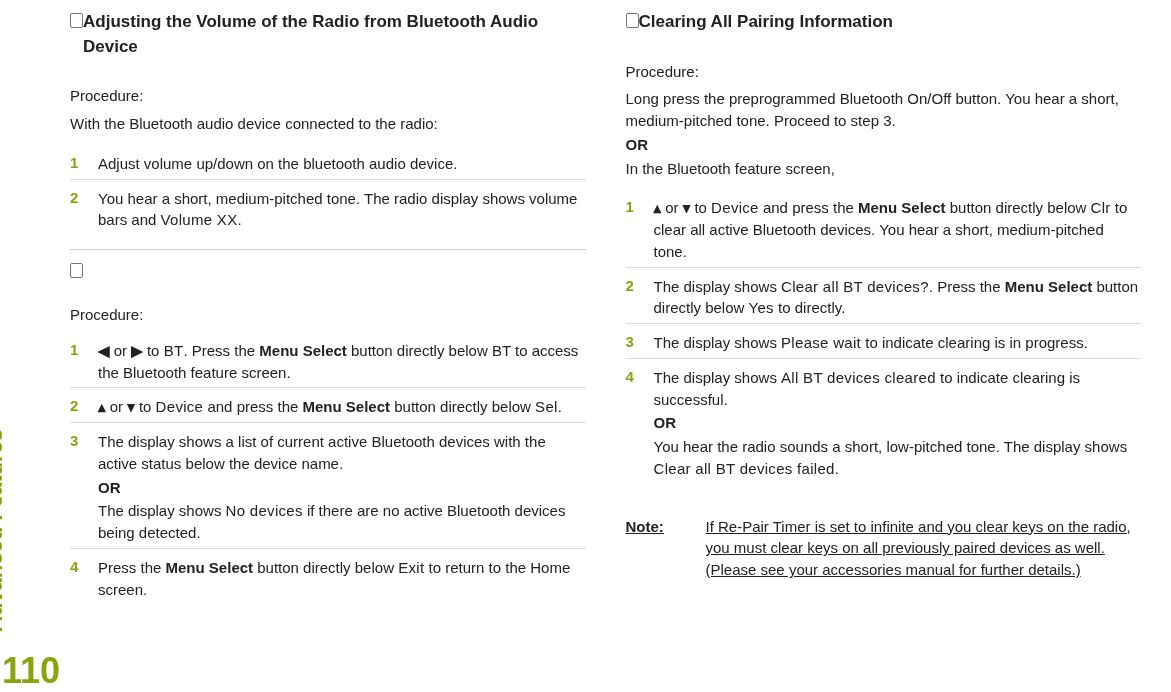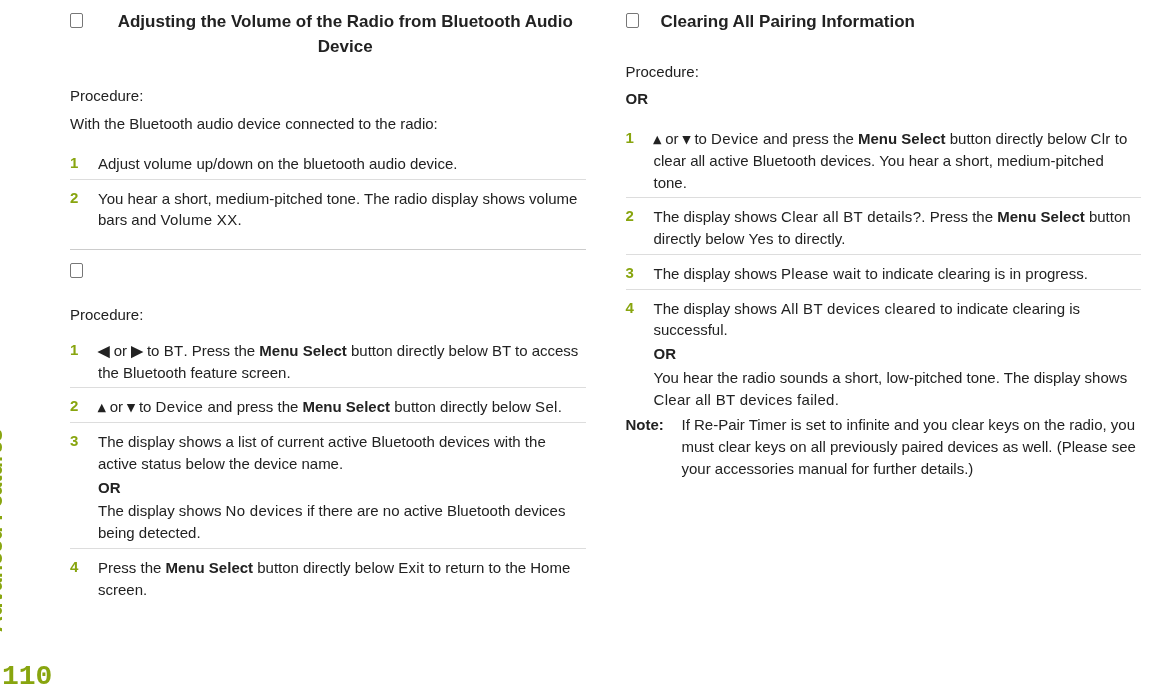--- a/index.html
+++ b/index.html
@@ -21,42 +21,40 @@
     transform: rotate(-90deg);
     font-size: 22px;
     font-weight: bold;
     color: #88a50f;
     white-space: nowrap;
   }
   .page-number {
     position: absolute;
     left: 2px;
     bottom: 0;
-    font-size: 28px;
+    font-size: 36px;
     font-weight: bold;
     color: #88a50f;
-    font-family: Liberation Mono, monospace;
   }
   .cols {
     display: flex;
     gap: 40px;
     padding: 4px 30px 10px 70px;
     box-sizing: border-box;
   }
   .col {
     flex: 1 1 50%;
     font-size: 15px;
     line-height: 1.45;
   }
   .sec-head {
     display: flex;
     align-items: flex-start;
-    gap: 22px;
+    gap: 0;
     margin: 6px 0 4px 0;
-    text-align: center;
   }
   .book-icon {
     display: inline-block;
     width: 11px;
     height: 13px;
     border: 1.5px solid #777;
     border-radius: 2px 2px 2px 2px;
     position: relative;
     flex: 0 0 auto;
     margin-top: 3px;
@@ -114,22 +112,23 @@
   .divider {
     border-top: 1px solid #ccc;
     margin: 14px 0 10px 0;
   }
   .arrow {
     font-family: Arial, sans-serif;
     font-weight: bold;
   }
   .note-row {
     display: flex;
-    gap: 8px;
-    margin-top: 0;
+    gap: 32px;
+    margin-top: 32px;
+    text-decoration: underline;
   }
   .note-label {
     font-weight: bold;
     min-width: 48px;
   }
   .note-body {
     flex: 1;
   }
 </style>
 </head>
@@ -182,28 +181,30 @@
   </div>
 
   <div class="col">
 
     <div class="sec-head">
       <span class="book-icon"></span>
       <span class="sec-title">Clearing All Pairing Information</span>
     </div>
     <div class="proc-label">Procedure:</div>
     <div class="intro">
+      <span>Long press the preprogrammed Bluetooth On/Off button. You hear a short, medium-pitched tone. Proceed to step 3.</span>
       <span class="or">OR</span>
+      <span>In the Bluetooth feature screen,</span>
     </div>
     <ol class="steps">
       <li>
         <span class="arrow">▴</span><span> or </span><span class="arrow">▾</span><span> to </span><span class="disp">Device</span><span> and press the </span><span class="menu">Menu Select</span><span> button directly below </span><span class="disp">Clr</span><span> to clear all active Bluetooth devices. You hear a short, medium-pitched tone.</span>
       </li>
       <li>
-        <span>The display shows </span><span class="disp">Clear all BT details?</span><span>. Press the </span><span class="menu">Menu Select</span><span> button directly below </span><span class="disp">Yes</span><span> to directly.</span>
+        <span>The display shows </span><span class="disp">Clear all BT devices?</span><span>. Press the </span><span class="menu">Menu Select</span><span> button directly below </span><span class="disp">Yes</span><span> to directly.</span>
       </li>
       <li>
         <span>The display shows </span><span class="disp">Please wait</span><span> to indicate clearing is in progress.</span>
       </li>
       <li>
         <span>The display shows </span><span class="disp">All BT devices cleared</span><span> to indicate clearing is successful.</span>
         <span class="or">OR</span>
         <span>You hear the radio sounds a short, low-pitched tone. The display shows </span><span class="disp">Clear all BT devices failed</span><span>.</span><br>
       </li>
     </ol>

